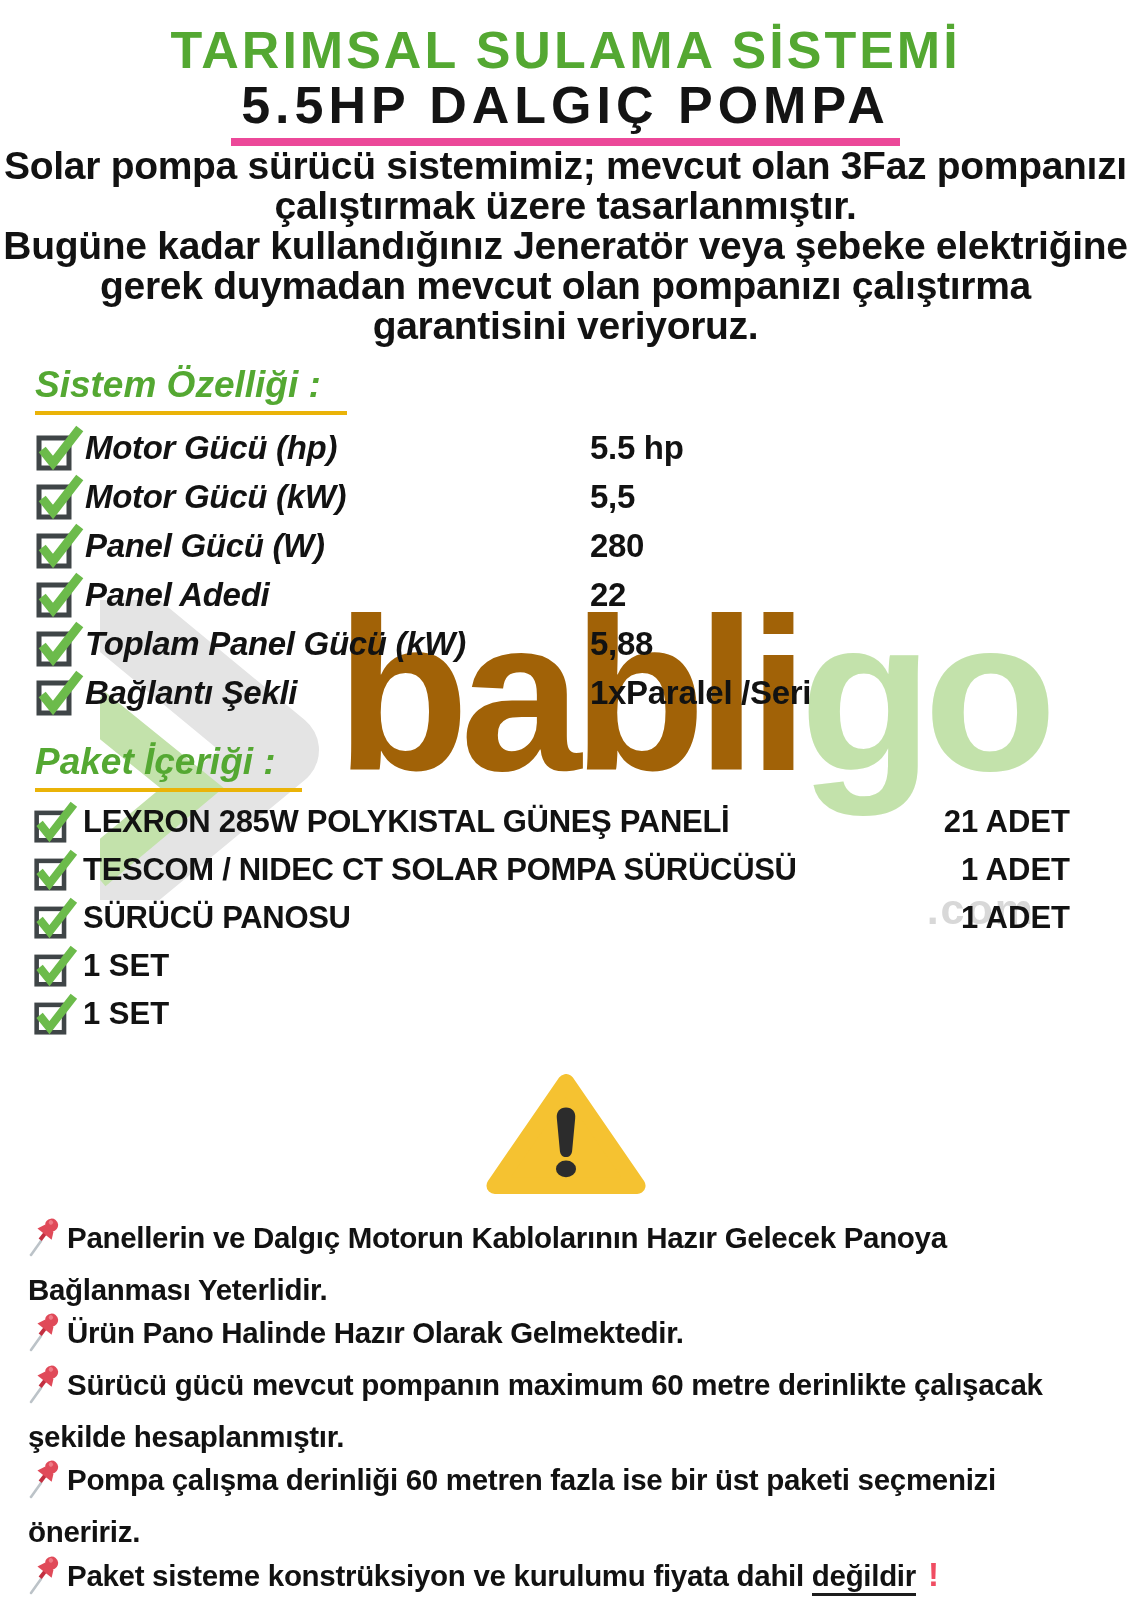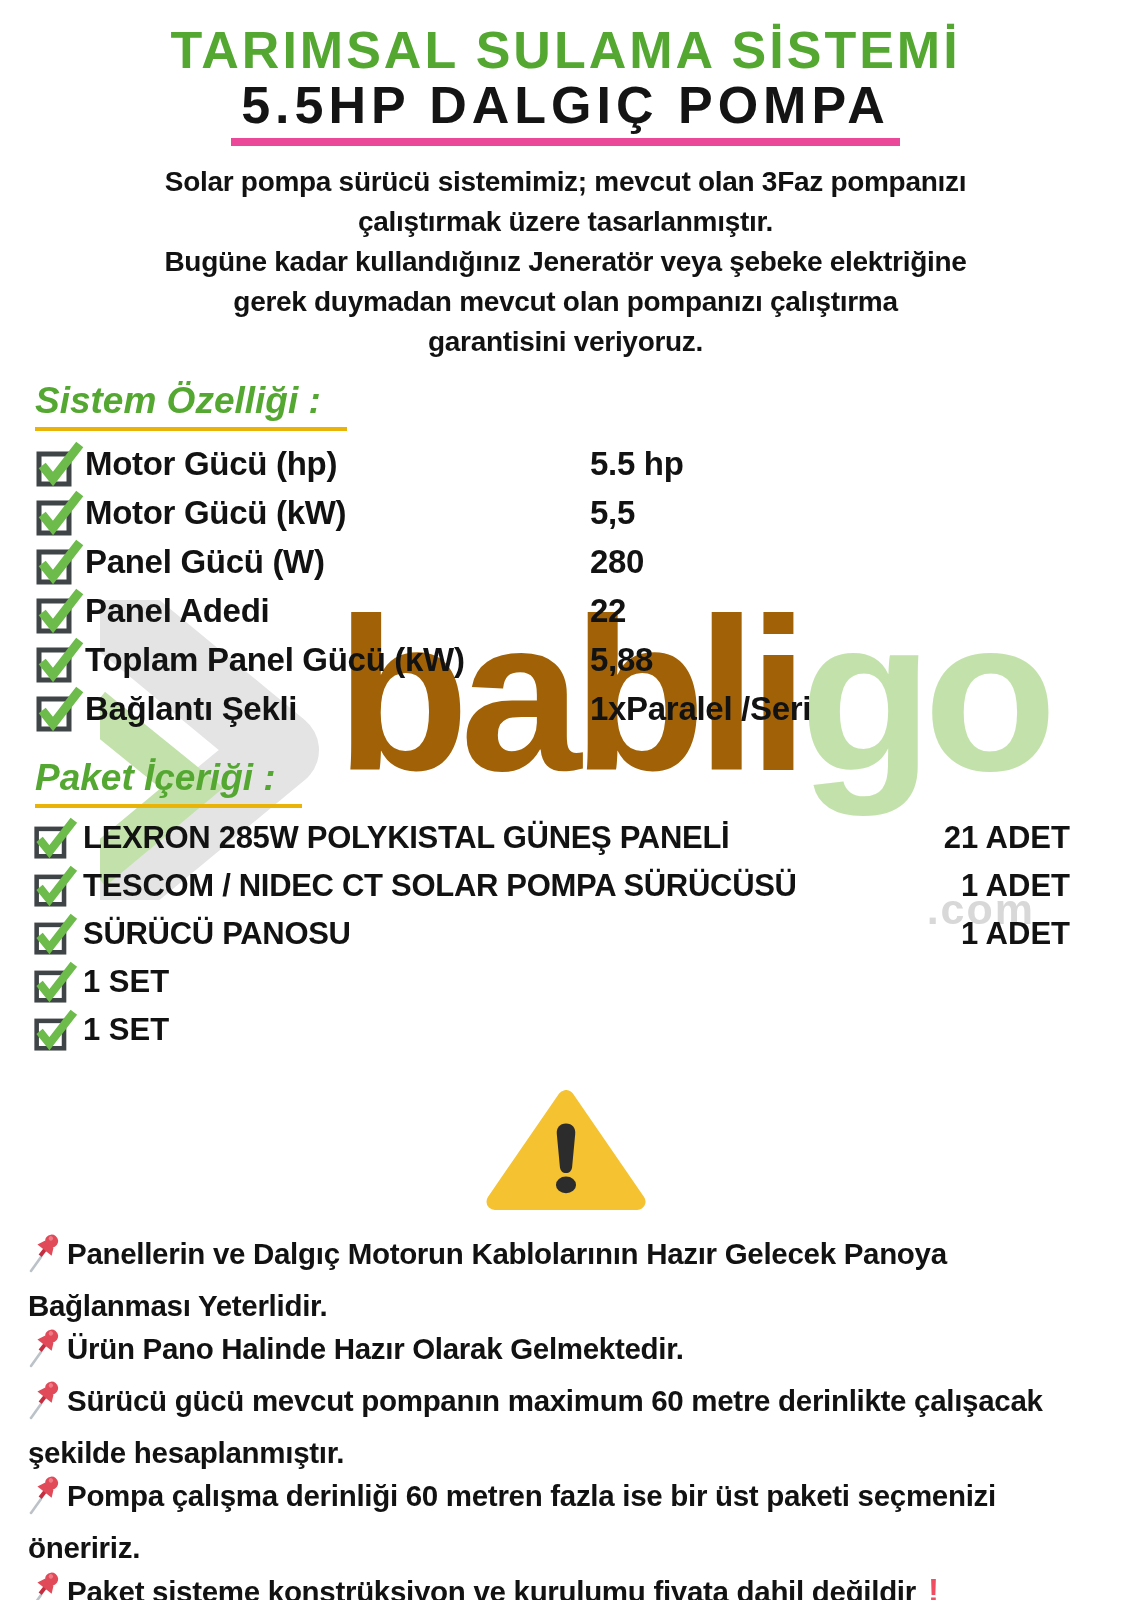--- a/index.html
+++ b/index.html
@@ -22,38 +22,38 @@
   .header { text-align:center; padding-top:22px; }
   .title-green { color:#54a832; font-size:52px; line-height:56px; letter-spacing:3px; }
   .title-black-wrap { margin-top:0; }
   .title-black {
     display:inline-block; color:#141414; font-size:52px; line-height:54px; letter-spacing:5px;
     border-bottom:8px solid #ec4899; padding:0 10px 6px 10px;
   }
 
   
   .intro {
-    margin-top:16px; text-align:center; font-size:28px; line-height:40px;
+    text-align:center; font-size:39px; line-height:40px;
     white-space:pre-line; letter-spacing:-0.3px;
   }
 
   
   .sec-head { margin-left:35px; }
   .sec-head-specs { margin-top:18px; }
   .sec-head-pkg { margin-top:24px; }
   .sec-head-text {
     display:inline-block; color:#54a832; font-size:37px; line-height:42px;
     border-bottom:4px solid #eab308; padding:0 26px 5px 0;font-style:italic;
   }
 
   
   .spec-list { margin:8px 0 0 35px; }
   .spec-row { display:flex; align-items:center; height:49px; font-size:33px; }
   .icon-cell { flex:0 0 50px; display:flex; align-items:center; }
-  .spec-label { width:505px; letter-spacing:-0.3px; }
+  .spec-label { width:505px; letter-spacing:-0.3px;font-style:italic; }
   .spec-value { letter-spacing:-0.3px; }
 
   
   .pkg-list { margin:6px 35px 0 33px; }
   .pkg-row { display:flex; align-items:center; height:48px; font-size:31px; }
   .pkg-name { flex:1; letter-spacing:-0.3px; }
   .pkg-qty { text-align:right; padding-right:26px; white-space:nowrap; }
 
   
   .warning { margin:36px auto 0 auto; width:170px; height:120px; }

